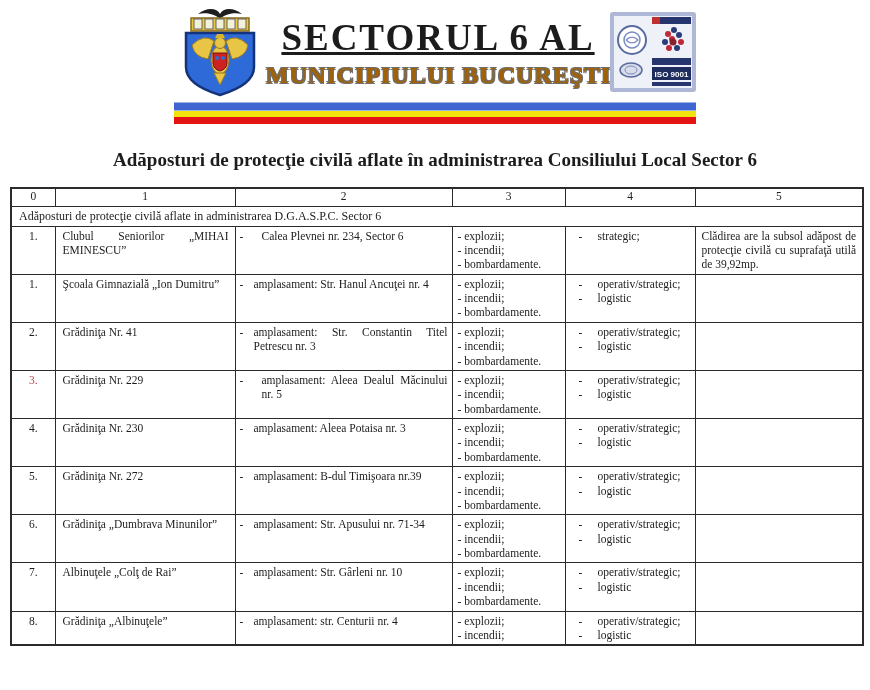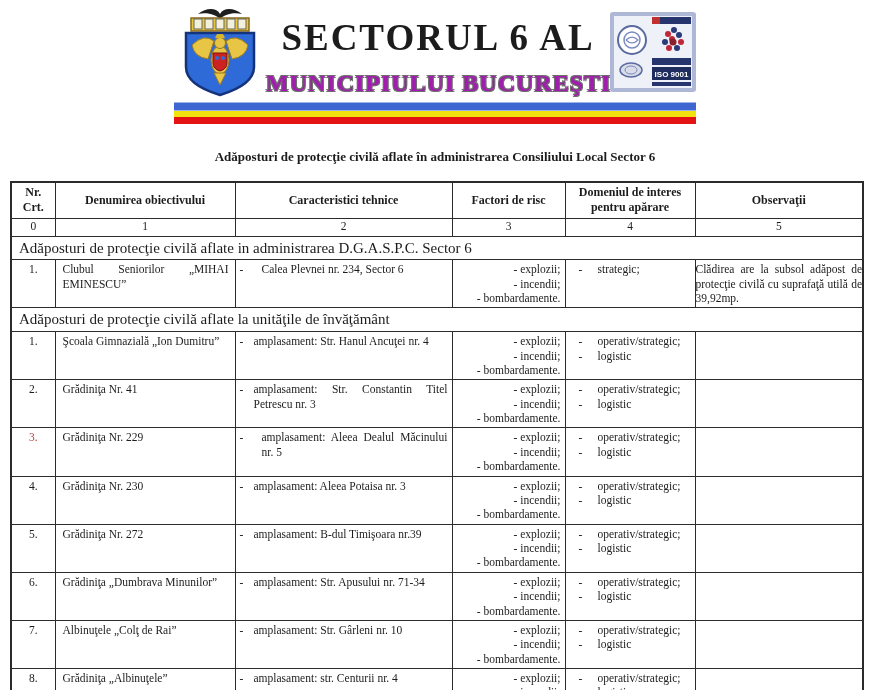--- a/index.html
+++ b/index.html
@@ -10,65 +10,66 @@
     overflow: hidden;
   }
   
   .page-header { width: 522px; margin: 5px auto 0; }
   .brand-row { display: flex; align-items: flex-start; }
   .coat { flex: none; width: 92px; height: 94px; }
   .brand-text { flex: 1; text-align: center; padding-top: 14px; min-width: 0; }
   .brand-line1 {
     font-size: 37px; font-weight: bold; letter-spacing: 2px; line-height: 1;
     white-space: nowrap;
+    text-decoration: underline;
   }
   .brand-line2 {
-    font-size: 24px; font-weight: bold; letter-spacing: 1px; margin-top: 14px;
-    color: #a21caf; white-space: nowrap;
+    font-size: 24px; font-weight: bold; letter-spacing: 1px; margin-top: 6px;
+    color: #a16207; white-space: nowrap;
     text-shadow: -1px -1px 0 #6e6e6e, 1px -1px 0 #6e6e6e,
                  -1px 1px 0 #6e6e6e, 1px 1px 0 #6e6e6e;
   }
   .iso-badge { flex: none; margin-top: 7px; }
   .flag-stripe { margin-top: 3px; }
   .stripe-blue  { height: 9px;  border-top: 1px solid #9db4e8; border-bottom: 1px solid #9db4e8; }
   .stripe-yellow{ height: 6px; }
   .stripe-red   { height: 7px; }
   
   .doc-title {
-    font-size: 13px; font-weight: bold; text-align: center;
+    font-size: 19px; font-weight: bold; text-align: center;
     margin: 25px 20px 0;
   }
   
   table.shelters {
     border-collapse: collapse; table-layout: fixed;
     width: 852px; margin: 16px 0 0 10px;
     font-size: 11.5px; border: 2px solid #2b2b2b;
   }
   th, td {
     border: 1px solid #2b2b2b; padding: 2px 4px;
     vertical-align: top; line-height: 1.25; overflow: hidden;
   }
   thead th {
     text-align: center; font-weight: bold; vertical-align: middle;
     white-space: pre-line; height: 36px; font-size: 12px;
   }
   .idx-row td { text-align: center; height: 18px; padding: 0 4px; }
-  .section-cell { height: 19px; padding: 2px 7px; font-size: 15px; }
+  .section-cell { height: 19px; padding: 2px 7px; font-size: 12px; }
   .nr-cell { text-align: center; }
   .name-cell { text-align: justify; padding: 2px 6px 2px 7px; }
   .dash-line { display: flex; }
   .dash { flex: none; width: 13px; }
   .tech-cell .dash { width: 14px; }
   .tech-cell .dash-line.wide-gap .dash { width: 22px; }
   .dash-text { flex: 1; text-align: justify; min-width: 0; }
   .risk-cell { padding-left: 5px; }
-  .risk-line { white-space: nowrap; text-align: right; }
+  .risk-line { white-space: nowrap; }
   .dom-line { display: flex; padding-left: 9px; }
   .dom-line .dash { width: 19px; }
-  .obs-cell { text-align: justify; padding: 2px 0; }
+  .obs-cell { text-align: justify; padding: 2px 6px; }
 </style>
 </head>
 <body>
 
 <header class="page-header">
   <div class="brand-row">
 
     <svg class="coat" viewBox="0 0 92 94" aria-hidden="true">
       <path d="M24 9 C33 2 43 3 46 9 C49 3 59 2 68 9 C58 7 50 10 46 14 C42 10 34 7 24 9 Z" fill="#1e1e1e"></path>
       <rect x="17" y="13" width="58" height="13" fill="#e6c63a" stroke="#8a6a1a" stroke-width="1.5"></rect>
@@ -134,30 +135,20 @@
 <table class="shelters">
   <colgroup>
     <col style="width:44px">
       <col style="width:180px">
       <col style="width:217px">
     <col style="width:113px">
       <col style="width:130px">
       <col style="width:168px">
   </colgroup>
   <thead id="thead">
-      <tr class="head-row">
-        <th>Nr.
-Crt.</th>
-        <th>Denumirea obiectivului</th>
-        <th>Caracteristici tehnice</th>
-        <th>Factori de risc</th>
-        <th>Domeniul de interes
-pentru apărare</th>
-        <th>Observaţii</th>
-      </tr>
       <tr class="idx-row">
         <td>0</td>
         <td>1</td>
         <td>2</td>
         <td>3</td>
         <td>4</td>
         <td>5</td>
       </tr>
     </thead>
   <tbody id="tbody">
@@ -179,23 +170,20 @@
           <div class="risk-line">- bombardamente.</div>
         </td>
         <td class="domain-cell">
           <div class="dom-line">
             <span class="dash">-</span>
             <span class="dom-text">strategic;</span>
           </div>
         </td>
         <td class="obs-cell">Clădirea are la subsol adăpost de protecţie civilă cu suprafaţă utilă de 39,92mp.</td>
       </tr>
-      <tr class="section-row">
-        <td class="section-cell" colspan="6">Adăposturi de protecţie civilă aflate la unităţile de învăţământ</td>
-      </tr>
       <tr class="data-row">
         <td class="nr-cell">1.</td>
         <td class="name-cell">Şcoala Gimnazială „Ion Dumitru”</td>
         <td class="tech-cell">
           <div class="dash-line">
             <span class="dash">-</span>
             <div class="dash-text">amplasament: Str. Hanul Ancuţei nr. 4</div>
           </div>
         </td>
         <td class="risk-cell">

